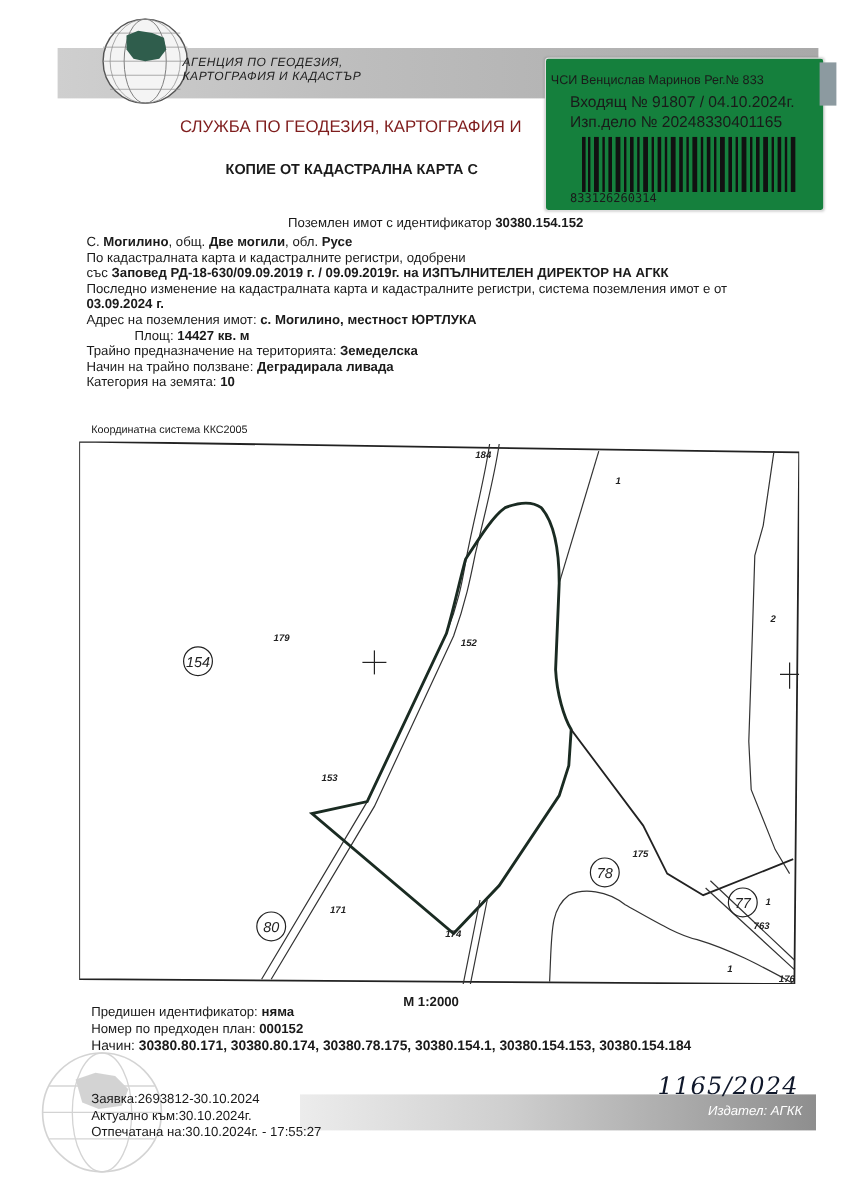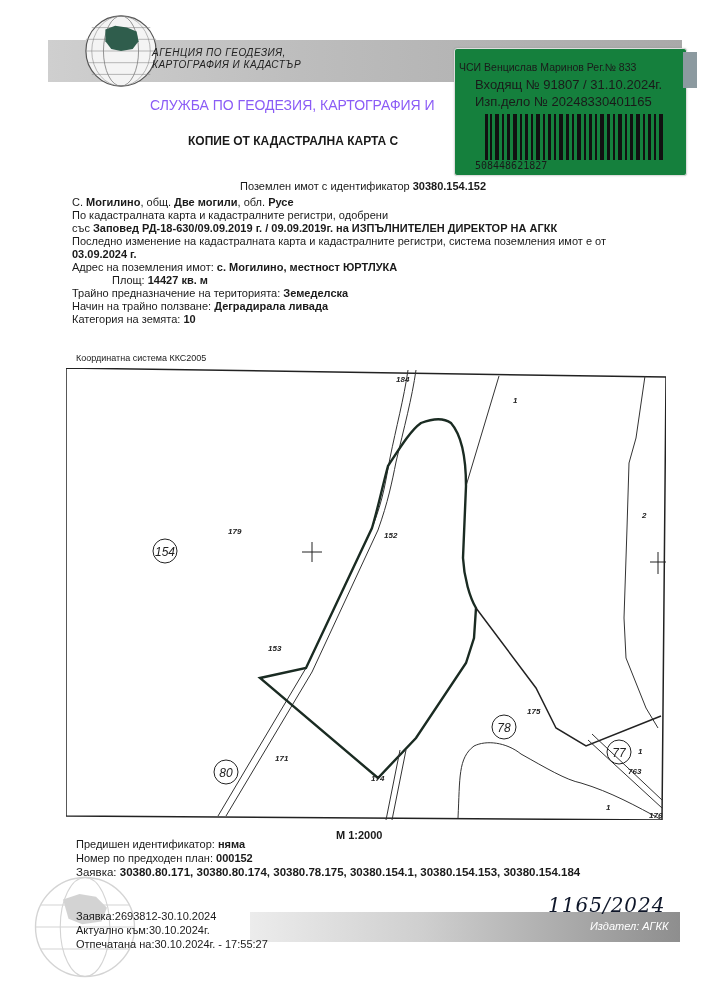--- a/index.html
+++ b/index.html
@@ -3,21 +3,21 @@
 <meta charset="utf-8">
 <style>
   html,body{margin:0;padding:0;}
   body{width:707px;height:1000px;background:#fff;position:relative;overflow:hidden;
        font-family:"Liberation Sans",sans-serif;color:#1a1a1a;}
   .abs{position:absolute;}
   .header-band{left:48px;top:40px;width:634px;height:42px;
     background:linear-gradient(90deg,#cfcfcf 0%,#bdbdbd 40%,#a9a9a9 100%);}
   .logo{left:82px;top:12px;width:78px;height:78px;}
   .agency{left:152px;top:47px;font-size:10px;font-style:italic;letter-spacing:0.5px;line-height:12px;color:#222;}
-  .service-title{left:150px;top:97px;font-size:14px;color:#8b5cf6;white-space:nowrap;}
+  .service-title{left:150px;top:97px;font-size:14px;color:#7f1d1d;white-space:nowrap;}
   .doc-title{left:188px;top:134px;font-size:12px;font-weight:bold;white-space:nowrap;}
   .stamp{left:454px;top:48px;width:231px;height:126px;background:#15803d;border:1px solid #ddd;border-radius:3px;
     box-shadow:0 0 2px rgba(0,0,0,.15);}
   .stamp .l1{position:absolute;left:4px;top:12px;font-size:10.5px;white-space:nowrap;}
   .stamp .l2{position:absolute;left:20px;top:28px;font-size:13px;white-space:nowrap;}
   .stamp .l3{position:absolute;left:20px;top:45px;font-size:13px;white-space:nowrap;}
   .stamp .bars{position:absolute;left:30px;top:65px;width:178px;height:46px;display:flex;gap:0;}
   .stamp .bcode{position:absolute;left:20px;top:111px;font-family:"DejaVu Sans Mono",monospace;font-size:10px;}
   .gray-tab{left:683px;top:52px;width:14px;height:36px;background:#8c9aa0;}
   .info{left:72px;font-size:11px;white-space:nowrap;line-height:13px;}
@@ -49,21 +49,21 @@
 </svg>
 <div class="abs agency">
   <div>АГЕНЦИЯ ПО ГЕОДЕЗИЯ,</div>
   <div>КАРТОГРАФИЯ И КАДАСТЪР</div>
 </div>
 <div class="abs service-title">СЛУЖБА ПО ГЕОДЕЗИЯ, КАРТОГРАФИЯ И</div>
 <div class="abs doc-title">КОПИЕ ОТ КАДАСТРАЛНА КАРТА С</div>
 
 <div class="abs stamp">
   <div class="l1">ЧСИ Венцислав Маринов Рег.№ 833</div>
-  <div class="l2">Входящ № 91807 / 31.10.2024г.</div>
+  <div class="l2">Входящ № 91807 / 04.10.2024г.</div>
   <div class="l3">Изп.дело № 20248330401165</div>
   <svg class="bars" viewBox="0 0 178 46" preserveAspectRatio="none">
     <g fill="#111">
       <rect x="0" y="0" width="3" height="46"></rect>
         <rect x="5" y="0" width="2" height="46"></rect>
       <rect x="10" y="0" width="4" height="46"></rect>
         <rect x="17" y="0" width="2" height="46"></rect>
       <rect x="22" y="0" width="3" height="46"></rect>
         <rect x="28" y="0" width="4" height="46"></rect>
       <rect x="35" y="0" width="2" height="46"></rect>
@@ -86,21 +86,21 @@
         <rect x="133" y="0" width="4" height="46"></rect>
       <rect x="140" y="0" width="2" height="46"></rect>
         <rect x="145" y="0" width="3" height="46"></rect>
       <rect x="151" y="0" width="4" height="46"></rect>
         <rect x="158" y="0" width="2" height="46"></rect>
       <rect x="163" y="0" width="3" height="46"></rect>
         <rect x="169" y="0" width="2" height="46"></rect>
       <rect x="174" y="0" width="4" height="46"></rect>
     </g>
   </svg>
-  <div class="bcode">508448621827</div>
+  <div class="bcode">833126260314</div>
 </div>
 <div class="abs gray-tab"></div>
 
 <div class="abs info" style="left:240px;top:180px;">
   <span>Поземлен имот с  идентификатор</span>
   <b>30380.154.152</b>
 </div>
 <div class="abs info" style="top:196px;">
   <span>С.</span>
   <b>Могилино</b><span>, общ.</span>
@@ -205,21 +205,21 @@
 </svg>
 <div class="abs footer" style="top:838px;">
   <span>Предишен идентификатор:</span>
   <b>няма</b>
 </div>
 <div class="abs footer" style="top:852px;">
   <span>Номер по предходен план:</span>
   <b>000152</b>
 </div>
 <div class="abs footer" style="top:866px;font-size:11.5px;">
-  <span>Заявка:</span>
+  <span>Начин:</span>
   <b>30380.80.171, 30380.80.174, 30380.78.175, 30380.154.1, 30380.154.153, 30380.154.184</b>
 </div>
 
 <div class="abs bottom-band"></div>
 <div class="abs publisher">Издател: АГКК</div>
 <div class="abs handwrite">1165/2024</div>
 
 <div class="abs footer" style="top:910px;">Заявка:2693812-30.10.2024</div>
 <div class="abs footer" style="top:924px;">Актуално към:30.10.2024г.</div>
 <div class="abs footer" style="top:938px;">Отпечатана на:30.10.2024г. - 17:55:27</div>

